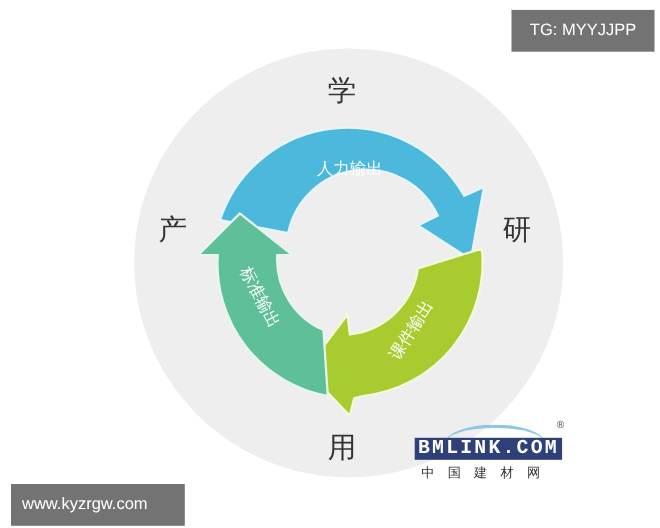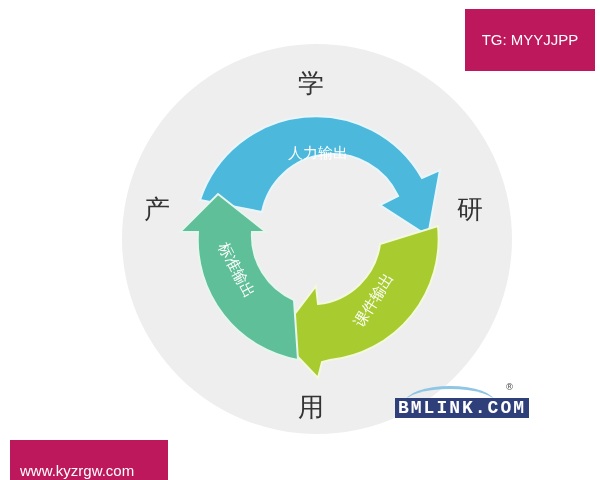--- a/index.html
+++ b/index.html
@@ -2,26 +2,26 @@
 <html><head>
 <meta charset="utf-8">
 <style>
   html, body { margin:0; padding:0; }
   body { width:600px; height:480px; background:#ffffff; position:relative; overflow:hidden;
          font-family:"DejaVu Sans", sans-serif; }
   .bg-circle { position:absolute; left:122px; top:44px; width:390px; height:390px; border-radius:50%;
                background:#eeeeee; }
   svg.cycle { position:absolute; left:0; top:0; }
   .corner-label { position:absolute; font-size:26px; color:#333333; line-height:1; }
-  .tag { position:absolute; background:#be185d; color:#ffffff; font-family:"Liberation Sans", sans-serif;
-         font-size:15px; padding:16px 10px; line-height:30px; }
+  .tag { position:absolute; background:#737373; color:#ffffff; font-family:"Liberation Sans", sans-serif;
+         font-size:15px; padding:4px 10px; line-height:30px; }
   .tag-tg { left:465px; top:9px; width:110px; text-align:center; }
   .tag-url { left:10px; top:440px; width:138px; text-align:left; }
   .logo { position:absolute; left:375px; top:380px; width:140px; height:60px; }
-  .logo-main { position:absolute; left:20px; top:18px; font-family:"Liberation Mono", monospace; font-weight:bold;
+  .logo-main { position:absolute; left:2px; top:18px; font-family:"Liberation Mono", monospace; font-weight:bold;
                font-size:18px; color:#ffffff; background:#2f3f7a; padding:0 3px; letter-spacing:2px; line-height:20px; }
   .logo-sub { position:absolute; left:8px; top:42px; font-size:12px; color:#333; letter-spacing:12px; }
   .logo-reg { position:absolute; left:130px; top:2px; font-size:9px; color:#555; }
   .logo-arc { position:absolute; left:30px; top:6px; width:90px; height:30px; border-top:3px solid #8fc6e6;
               border-radius:50% 50% 0 0; }
 </style>
 </head>
 <body>
 
 <div class="bg-circle"></div>
@@ -58,13 +58,14 @@
 <div class="corner-label" style="left:298px; top:394px;">用</div>
 <div class="corner-label" style="left:144px; top:196px;">产</div>
 
 <div class="tag tag-tg">TG: MYYJJPP</div>
 <div class="tag tag-url">www.kyzrgw.com</div>
 
 <div class="logo">
   <div class="logo-arc"></div>
   <div class="logo-reg">®</div>
   <div class="logo-main">BMLINK.COM</div>
+  <div class="logo-sub">中国建材网</div>
 </div>
 
 </body></html>

